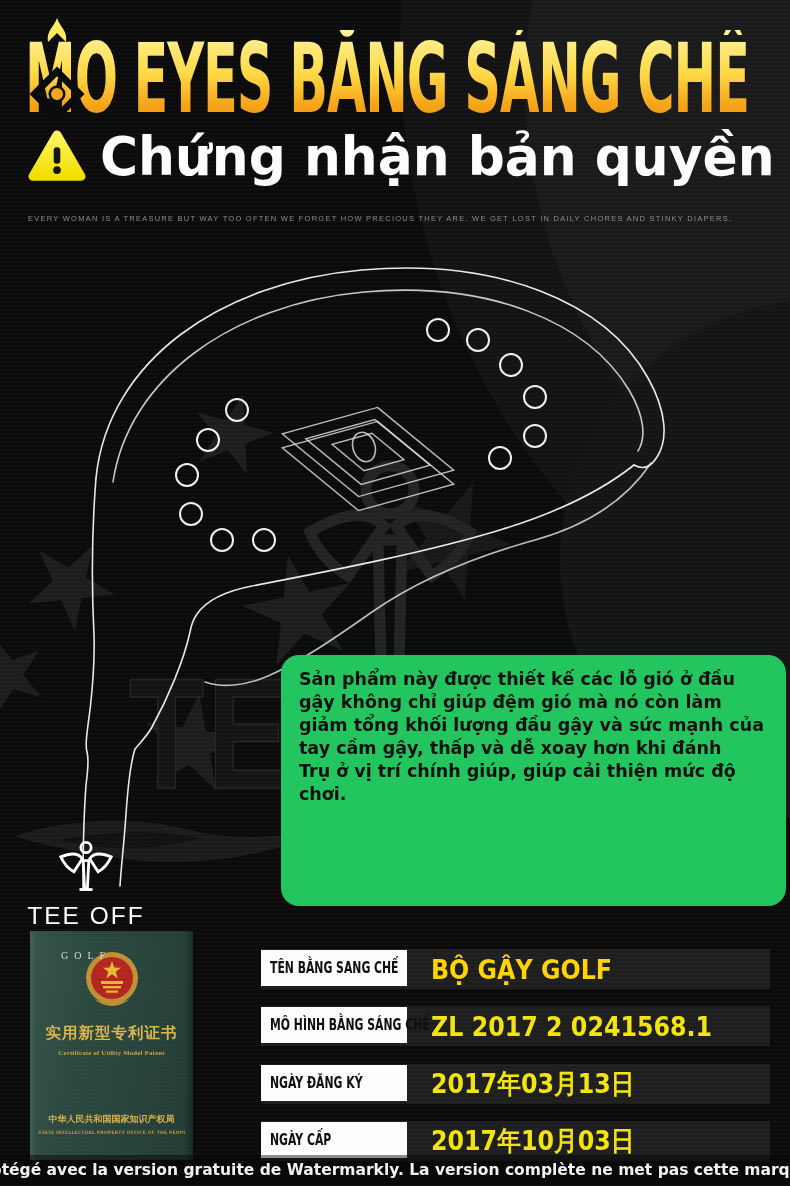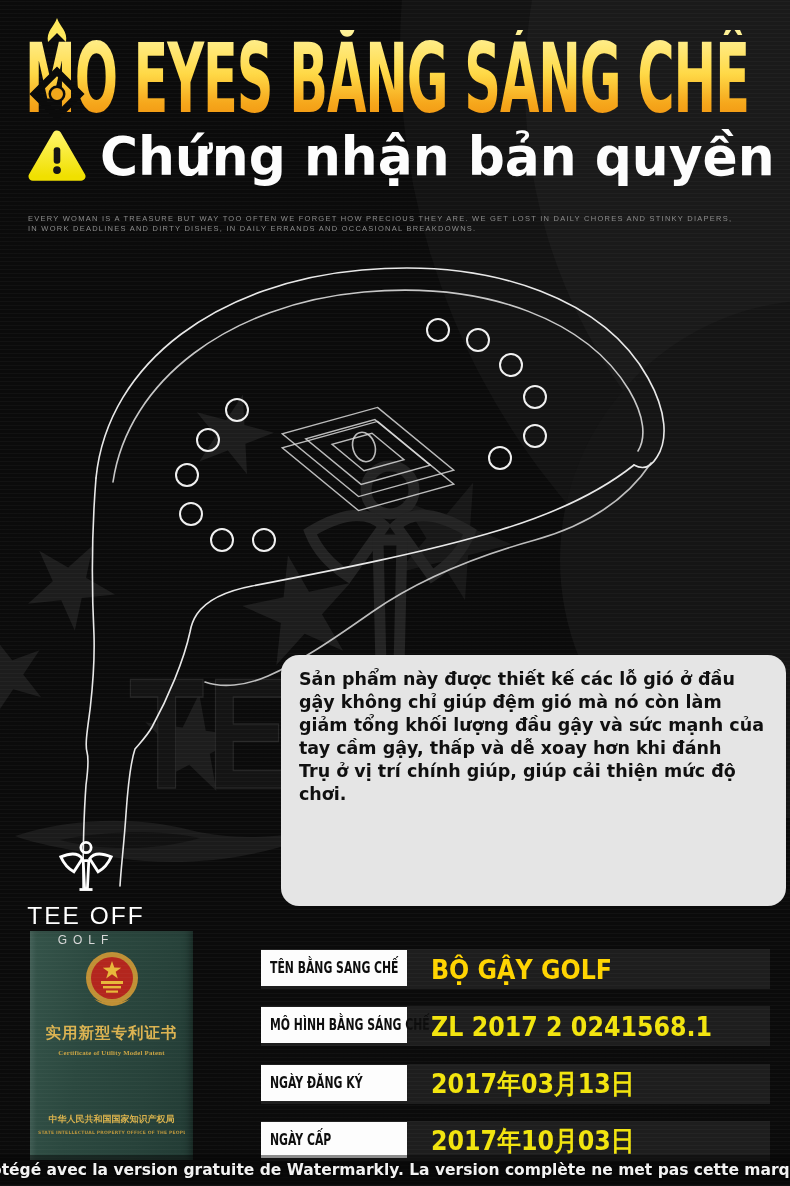--- a/index.html
+++ b/index.html
@@ -29,26 +29,26 @@
   .fineprint{position:absolute;left:28px;top:214px;z-index:4;color:#8c8c8c;
     font-family:"Liberation Sans",sans-serif;font-size:7.5px;letter-spacing:1.25px;line-height:10px;}
 
   
   #art{position:absolute;left:0;top:240px;z-index:1;}
 
   
   .teeoff{position:absolute;left:26px;top:840px;width:120px;z-index:4;text-align:center;color:#fff;}
   .teeoff .t-name{font-family:"Liberation Sans",sans-serif;font-size:24px;letter-spacing:2px;
     font-weight:400;white-space:nowrap;transform:scaleX(1.02);transform-origin:center;}
-  .teeoff .t-sub{font-family:Liberation Sans, sans-serif;font-size:12px;letter-spacing:6px;
-    color:#d8d8d8;margin-top:3px;}
+  .teeoff .t-sub{font-family:Liberation Serif, serif;font-size:10px;letter-spacing:6px;
+    color:#d8d8d8;margin-top:20px;}
 
   
   .desc{position:absolute;left:281px;top:655px;width:505px;height:251px;box-sizing:border-box;
-    background:#e5e5e5;border-radius:18px;padding:13px 16px 10px 18px;z-index:4;}
+    background:#22c55e;border-radius:18px;padding:13px 16px 10px 18px;z-index:4;}
   .desc p{margin:0;color:#101010;font-weight:700;font-size:17.5px;line-height:1.315;}
 
   
   .cert{position:absolute;left:30px;top:931px;width:163px;height:229px;z-index:2;
     background:linear-gradient(100deg,#35544a 0%,#2b483f 35%,#27423a 70%,#223b34 100%);
     box-shadow:inset 4px 0 6px -2px rgba(255,255,255,0.12), inset -5px 0 8px -3px rgba(0,0,0,0.5);
     text-align:center;}
   .cert .emblem{margin-top:18px;}
   .cert .c-title{color:#dcb351;font-size:15.5px;font-weight:700;letter-spacing:1px;margin-top:8px;}
   .cert .c-sub{color:#c9a343;font-size:6.8px;font-weight:700;margin-top:5px;letter-spacing:0.2px;
@@ -105,21 +105,20 @@
       </defs>
       <path d="M30 7 L55 50 L5 50 Z" fill="url(#wg)" stroke="url(#wg)" stroke-width="9" stroke-linejoin="round"></path>
       <rect x="26.6" y="20" width="6.8" height="17" rx="3" fill="#141414"></rect>
       <circle cx="30" cy="43.5" r="4" fill="#141414"></circle>
     </svg>
     <span class="sub">Chứng nhận bản quyền</span>
   </div>
 
   <div class="fineprint">
     <div>EVERY WOMAN IS A TREASURE BUT WAY TOO OFTEN WE FORGET HOW PRECIOUS THEY ARE. WE GET LOST IN DAILY CHORES AND STINKY DIAPERS,</div>
-    <div>IN WORK DEADLINES AND DIRTY DISHES, IN DAILY ERRANDS AND OCCASIONAL BREAKDOWNS.</div>
   </div>
 
   <svg id="art" width="790" height="700" viewBox="0 0 790 700">
     <defs>
       <path id="star5" d="M0,-1 L0.2245,-0.309 L0.951,-0.309 L0.363,0.118 L0.588,0.809 L0,0.382 L-0.588,0.809 L-0.363,0.118 L-0.951,-0.309 L-0.2245,-0.309 Z"></path>
     </defs>
 
     <g fill="#1d1d1d">
       <use href="#star5" transform="translate(232,195) scale(42) rotate(15)"></use>
       <use href="#star5" transform="translate(300,372) scale(58) rotate(-12)"></use>

